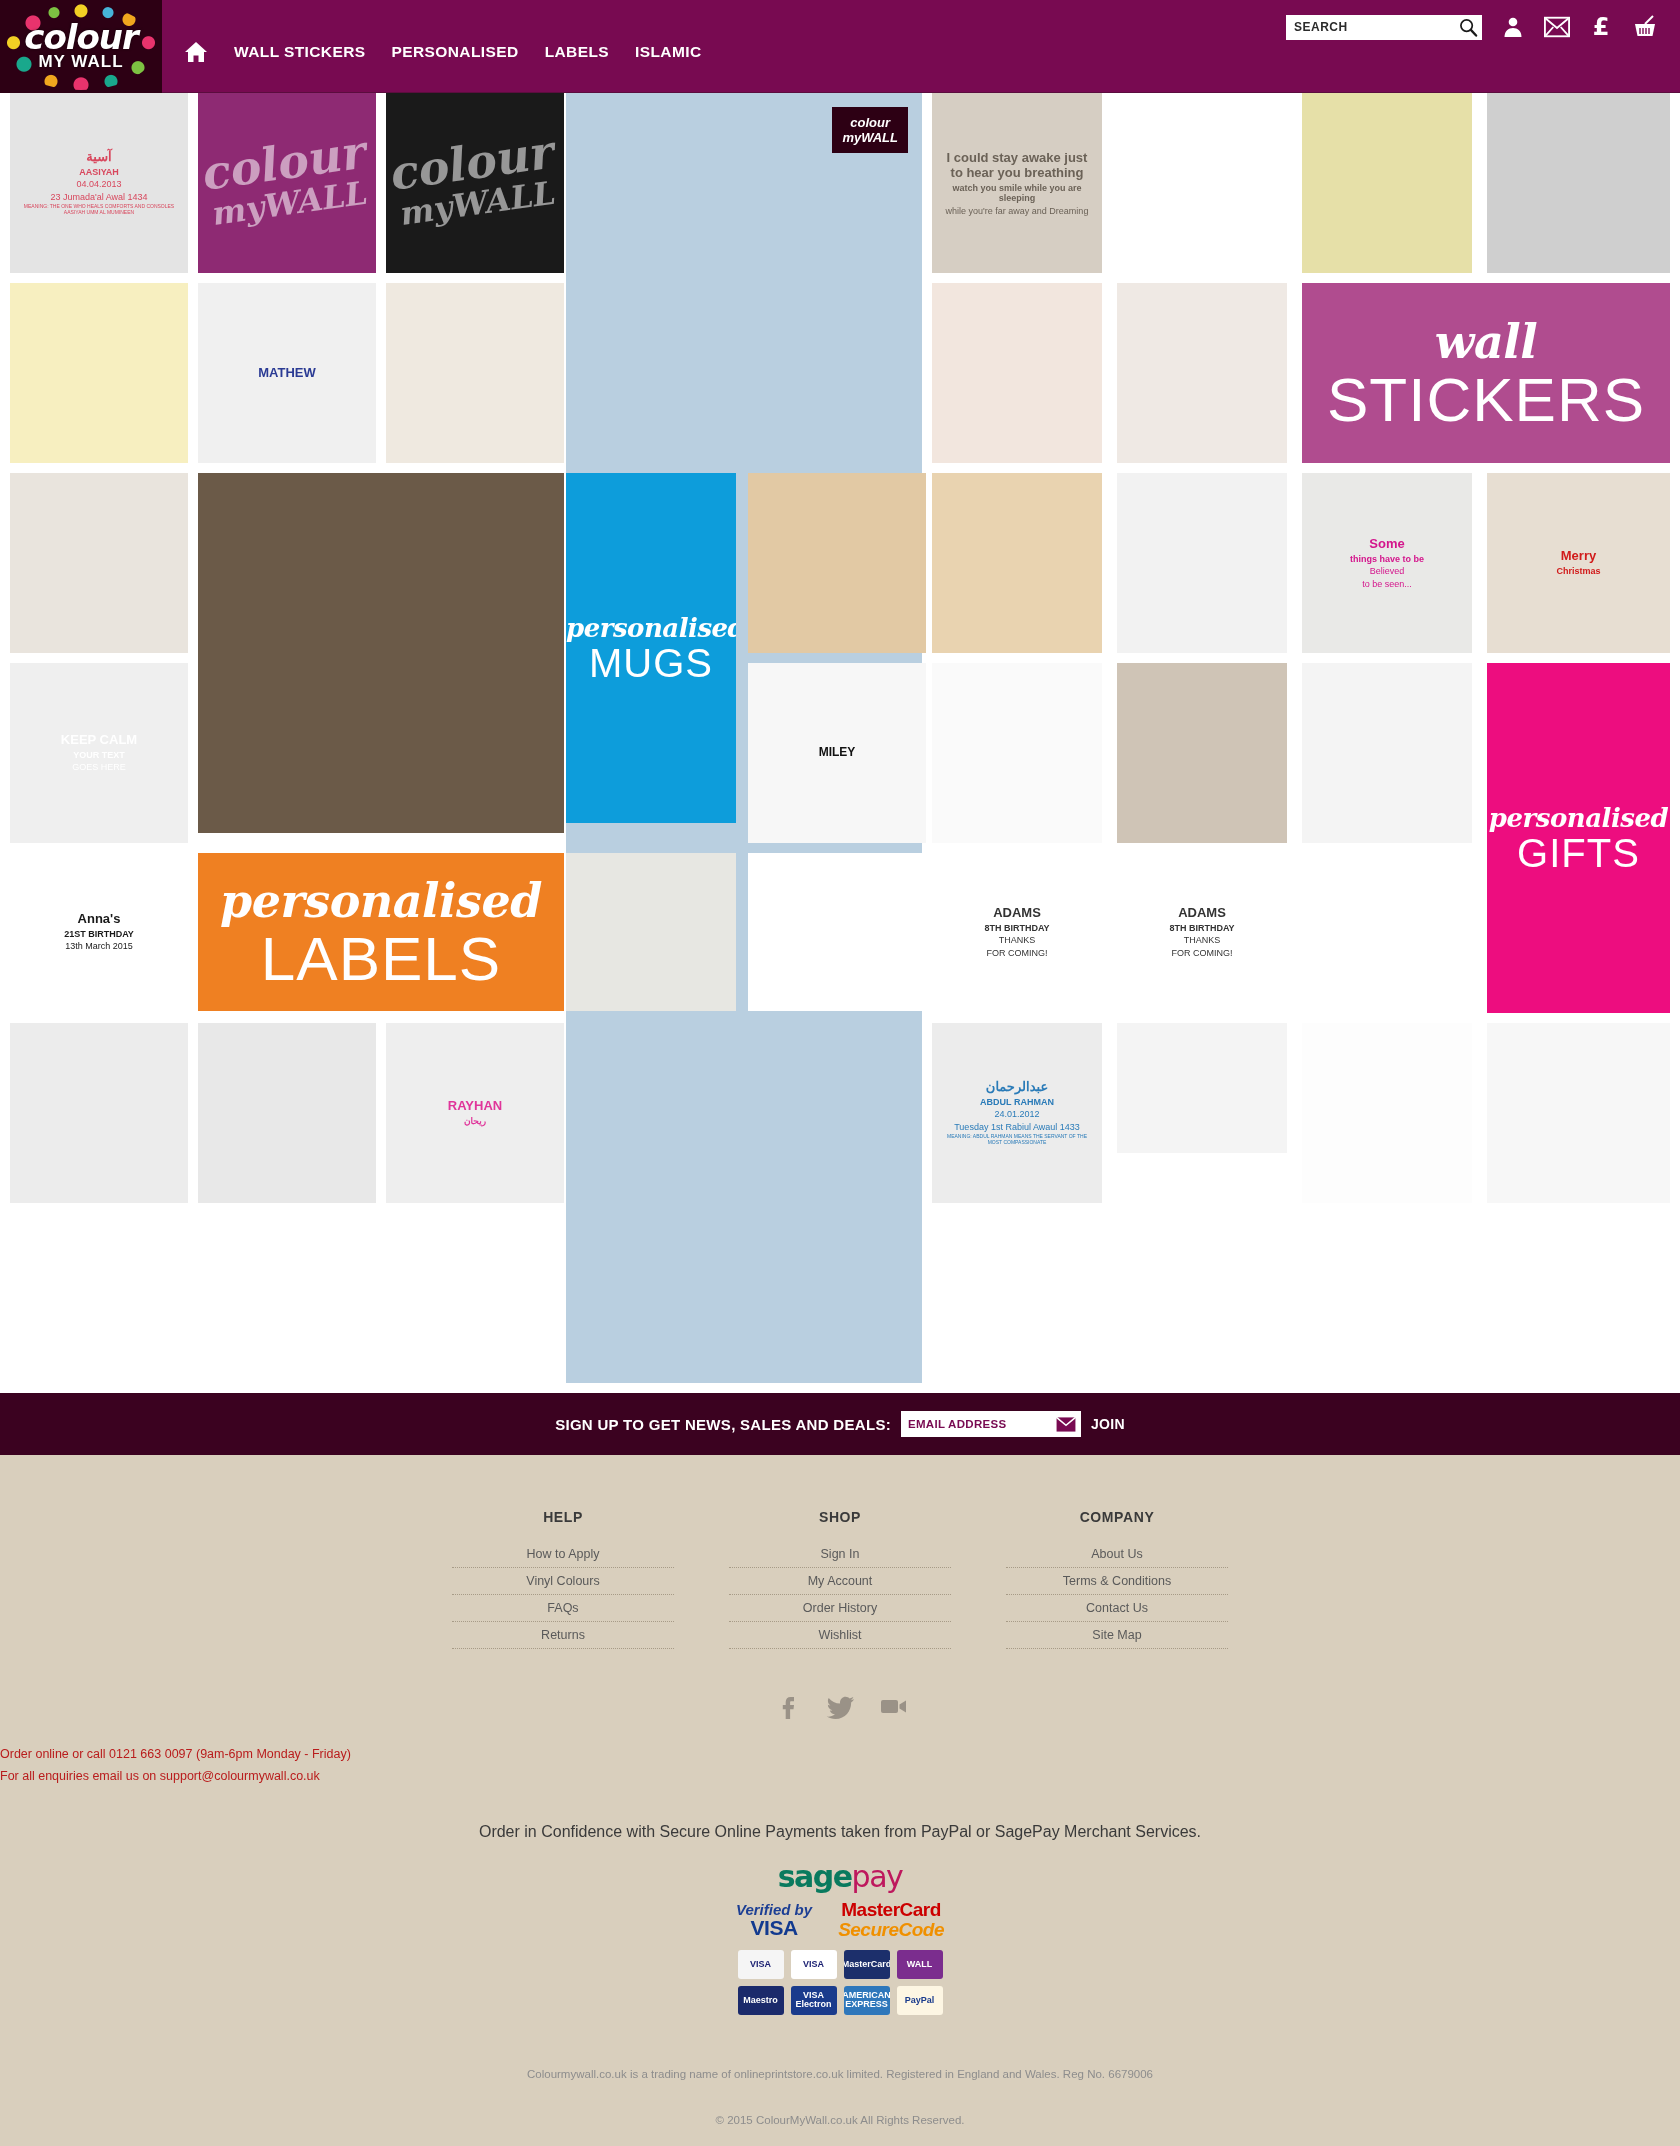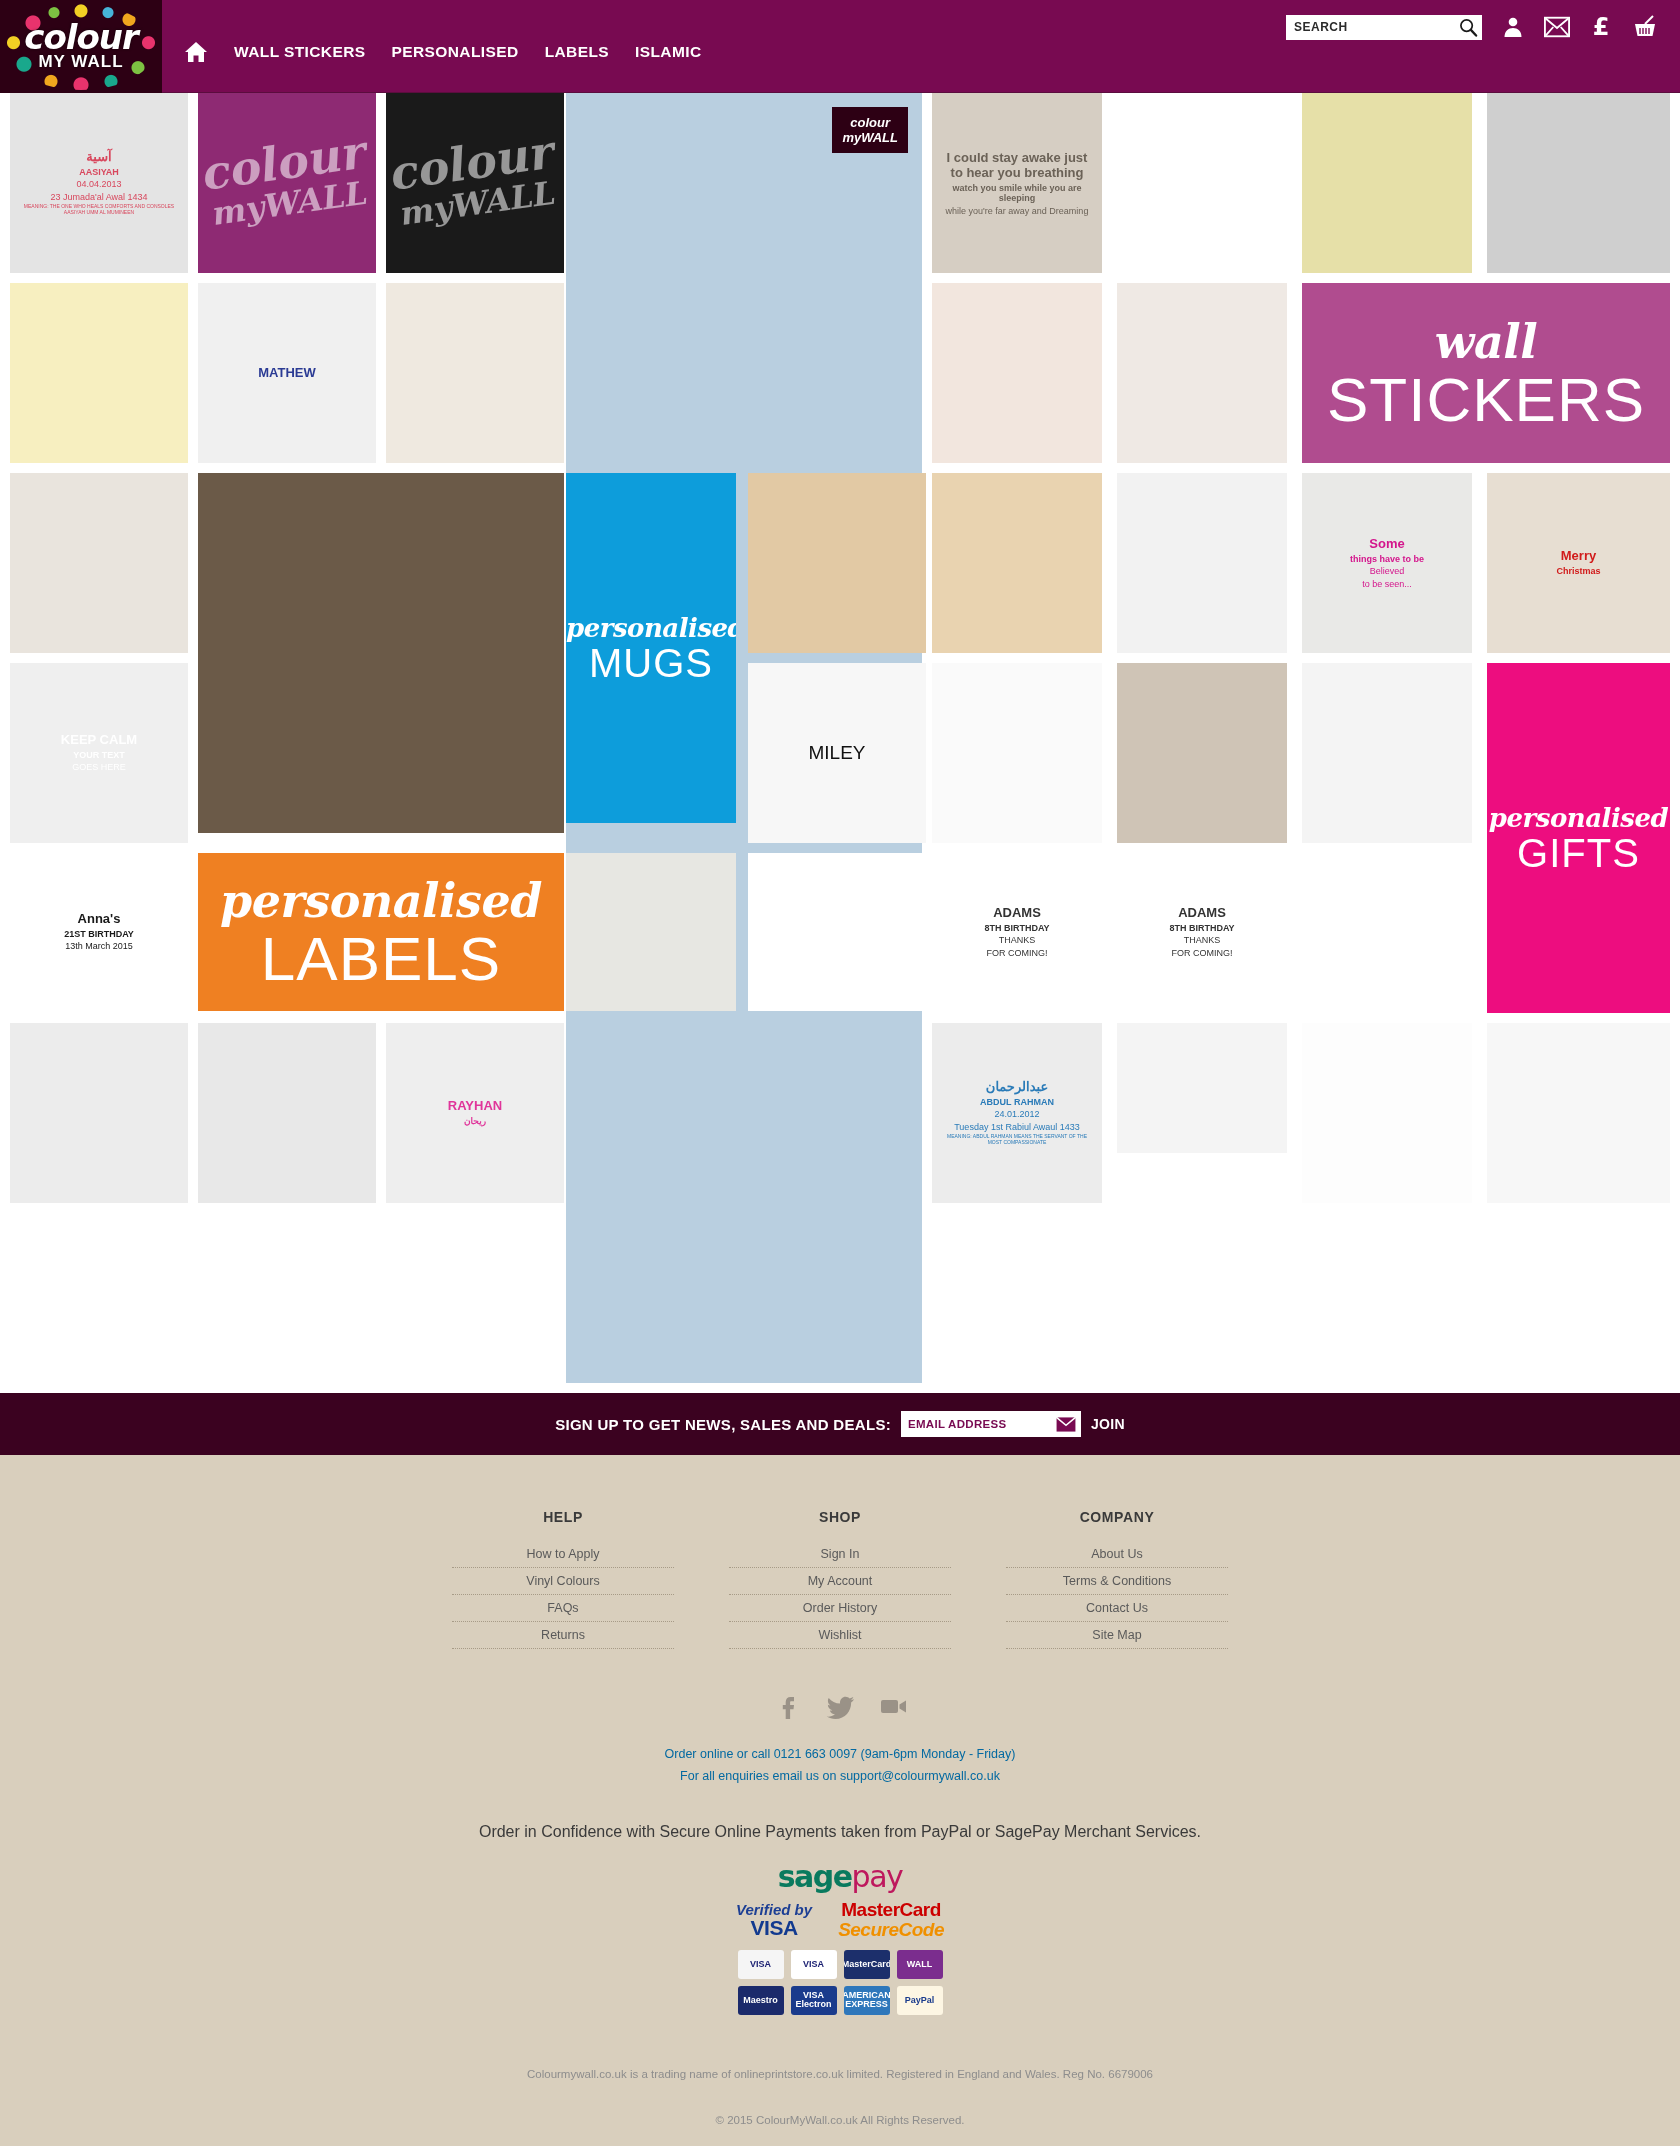--- a/index.html
+++ b/index.html
@@ -257,24 +257,23 @@
     border-bottom: 1px dotted #a79b87;
   }
   .social {
     display: flex;
     justify-content: center;
     gap: 23px;
     padding: 38px 0 22px 0;
   }
   .social span { width: 30px; height: 30px; cursor: pointer; display: block; }
   .contact-lines {
-    text-align: center;
     font-size: 12.5px;
     line-height: 22px;
-    color: #0369a1;
+    color: #b91c1c;
   }
   .secure-line {
     text-align: center;
     font-size: 16px;
     color: #3a3a3a;
     padding: 36px 0 18px 0;
   }
   .sagepay {
     text-align: center;
     font-family: "DejaVu Sans", sans-serif;
@@ -451,21 +450,21 @@
     </div>
     <div class="tile" style="left: 10px; top: 570px; width: 178px; height: 180px; background: rgb(239, 239, 239);">
       <div class="lbl" style="color: rgb(255, 255, 255); top: 50%; transform: translateY(-50%);">
         <div style="font-size: 13px; font-weight: bold; padding: 1px 0px;">KEEP CALM</div>
         <div style="font-size: 9px; font-weight: bold; padding: 1px 0px;">YOUR TEXT</div>
         <div style="font-size: 9px; font-weight: normal; padding: 1px 0px;">GOES HERE</div>
       </div>
     </div>
     <div class="tile" style="left: 748px; top: 570px; width: 178px; height: 180px; background: rgb(247, 247, 247);">
       <div class="lbl" style="color: rgb(17, 17, 17); top: 50%; transform: translateY(-50%);">
-        <div style="font-size: 19px; font-weight: normal; padding: 1px 0px;">MILEY</div>
+        <div style="font-size: 12px; font-weight: bold; padding: 1px 0px;">MILEY</div>
       </div>
     </div>
     <div class="tile" style="left: 932px; top: 570px; width: 170px; height: 180px; background: rgb(250, 250, 250);"></div>
     <div class="tile" style="left: 1117px; top: 570px; width: 170px; height: 180px; background: rgb(207, 196, 182);"></div>
     <div class="tile" style="left: 1302px; top: 570px; width: 170px; height: 180px; background: rgb(244, 244, 244);"></div>
     <div class="tile" style="left: 1487px; top: 570px; width: 183px; height: 350px; background: rgb(237, 13, 127);">
       <div class="cap">
         <span class="script" style="font-size: 26px;">personalised</span>
         <span class="block" style="font-size: 40px; line-height: 1;">GIFTS</span>
       </div>

